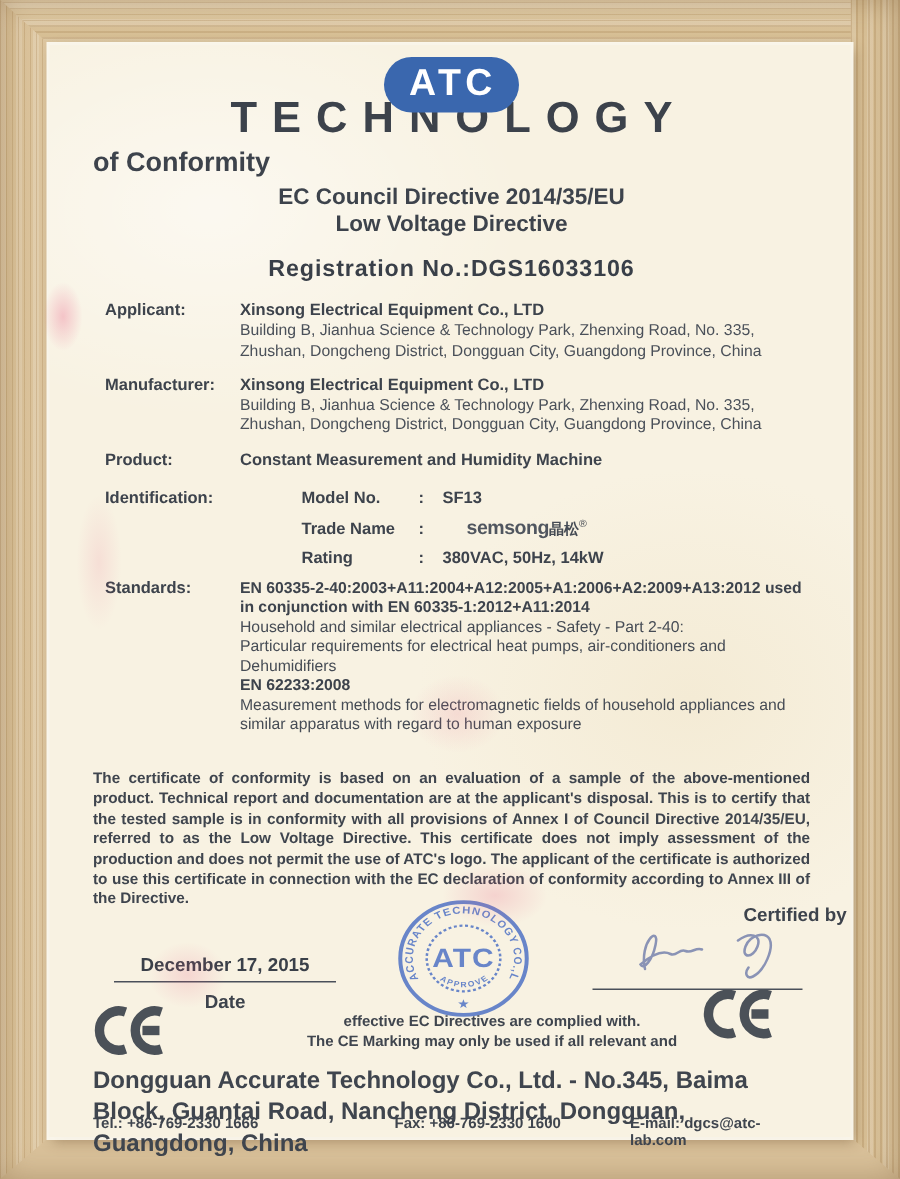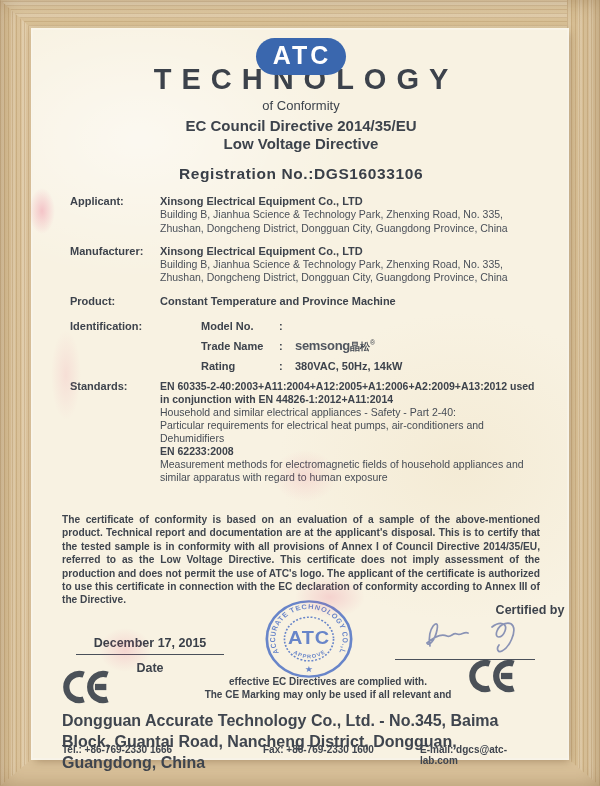--- a/index.html
+++ b/index.html
@@ -55,35 +55,35 @@
     z-index:10;
   }
   .content{position:relative;height:100%;box-sizing:border-box;padding:0 27px 0 29px;color:#3d434c;}
   .stain{position:absolute;border-radius:50%;pointer-events:none;z-index:5;}
   
   .logo-row{text-align:center;margin-top:8px;position:relative;z-index:3;}
   .atc-pill{display:inline-block;background:#3a67ae;color:#fff;font-weight:bold;
     font-size:25px;letter-spacing:3px;line-height:1;padding:5px 15px 7px 17px;border-radius:20px;}
   .cert-title{text-align:center;font-weight:bold;font-size:29px;letter-spacing:10px;
     color:#3c424b;margin-top:-12px;position:relative;z-index:2;text-indent:10px;}
-  .conf-sub{text-align:center;font-weight:normal;font-size:13px;color:#3d434c;margin-top:2px;}
+  .conf-sub{text-align:left;font-weight:bold;font-size:18px;color:#3d434c;margin-top:2px;}
   .directives{text-align:center;font-weight:bold;font-size:15px;color:#3d434c;margin-top:4px;line-height:1.18;}
   .registration{text-align:center;font-weight:bold;font-size:15.5px;color:#393f48;
     letter-spacing:.6px;margin-top:13px;}
   
   .fields{margin-top:12px;padding-left:8px;font-size:11px;}
   .frow{display:grid;grid-template-columns:90px 1fr;margin-bottom:10px;}
   .flabel{font-weight:bold;}
   .fname{font-weight:bold;}
   .faddr{font-weight:normal;font-size:10.5px;color:#4a5059;line-height:1.27;margin-top:1px;}
   .idrow{display:grid;grid-template-columns:78px 16px 1fr;margin-bottom:6px;align-items:baseline;padding-left:41px;}
   .idrow .l{font-weight:bold;}
   .idrow .c{font-weight:bold;}
   .idrow .v{font-weight:bold;}
-  .brand{font-size:13px;font-weight:bold;letter-spacing:-.3px;color:#50565f;text-transform:lowercase;}
+  .brand{font-size:13px;font-weight:bold;letter-spacing:-.3px;color:#50565f;text-transform:lowercase;margin-left:16px;}
   .cjk{font-size:10px;font-weight:bold;color:#454b54;}
   .reg-sup{font-size:7px;vertical-align:super;}
   .std-lines{line-height:1.24;font-size:10.5px;}
   .std-b{font-weight:bold;}
   .std-n{font-weight:normal;color:#464c55;}
   
   .statement{position:absolute;left:29px;right:27px;top:475px;
     font-size:10.2px;font-weight:bold;line-height:13.4px;text-align:justify;color:#3f454e;}
   
   .bottom{position:absolute;left:29px;right:27px;top:558px;height:113px;}
@@ -147,47 +147,48 @@
       <div class="frow">
         <div class="flabel">Manufacturer:</div>
         <div>
           <div class="fname">Xinsong Electrical Equipment Co., LTD</div>
           <div class="faddr">Building B, Jianhua Science &amp; Technology Park, Zhenxing Road, No. 335, Zhushan, Dongcheng District, Dongguan City, Guangdong Province, China</div>
         </div>
       </div>
 
       <div class="frow" style="margin-bottom:13px;">
         <div class="flabel">Product:</div>
-        <div class="fname">Constant Temperature and Province Machine</div>
+        <div class="fname">Constant Measurement and Humidity Machine</div>
       </div>
 
       <div class="frow" style="margin-bottom:8px;">
         <div class="flabel">Identification:</div>
         <div>
           <div class="idrow">
             <span class="l">Model No.</span>
             <span class="c">:</span>
+            <span class="v">SF13</span>
           </div>
           <div class="idrow">
             <span class="l">Trade Name</span>
             <span class="c">:</span>
             <span><span class="brand">semsong</span><span class="cjk">晶松</span><span class="reg-sup">®</span></span>
           </div>
           <div class="idrow" style="margin-bottom:0;">
             <span class="l">Rating</span>
             <span class="c">:</span>
             <span class="v">380VAC, 50Hz, 14kW</span>
           </div>
         </div>
       </div>
 
       <div class="frow" style="margin-bottom:0;">
         <div class="flabel">Standards:</div>
         <div class="std-lines">
-          <div class="std-b">EN 60335-2-40:2003+A11:2004+A12:2005+A1:2006+A2:2009+A13:2012 used in conjunction with EN 44826-1:2012+A11:2014</div>
+          <div class="std-b">EN 60335-2-40:2003+A11:2004+A12:2005+A1:2006+A2:2009+A13:2012 used in conjunction with EN 60335-1:2012+A11:2014</div>
           <div class="std-n">Household and similar electrical appliances - Safety - Part 2-40:</div>
           <div class="std-n">Particular requirements for electrical heat pumps, air-conditioners and Dehumidifiers</div>
           <div class="std-b">EN 62233:2008</div>
           <div class="std-n">Measurement methods for electromagnetic fields of household appliances and similar apparatus with regard to human exposure</div>
         </div>
       </div>
     </div>
 
     <div class="statement">The certificate of conformity is based on an evaluation of a sample of the above-mentioned product. Technical report and documentation are at the applicant's disposal. This is to certify that the tested sample is in conformity with all provisions of Annex I of Council Directive 2014/35/EU, referred to as the Low Voltage Directive. This certificate does not imply assessment of the production and does not permit the use of ATC's logo. The applicant of the certificate is authorized to use this certificate in connection with the EC declaration of conformity according to Annex III of the Directive.</div>
 

